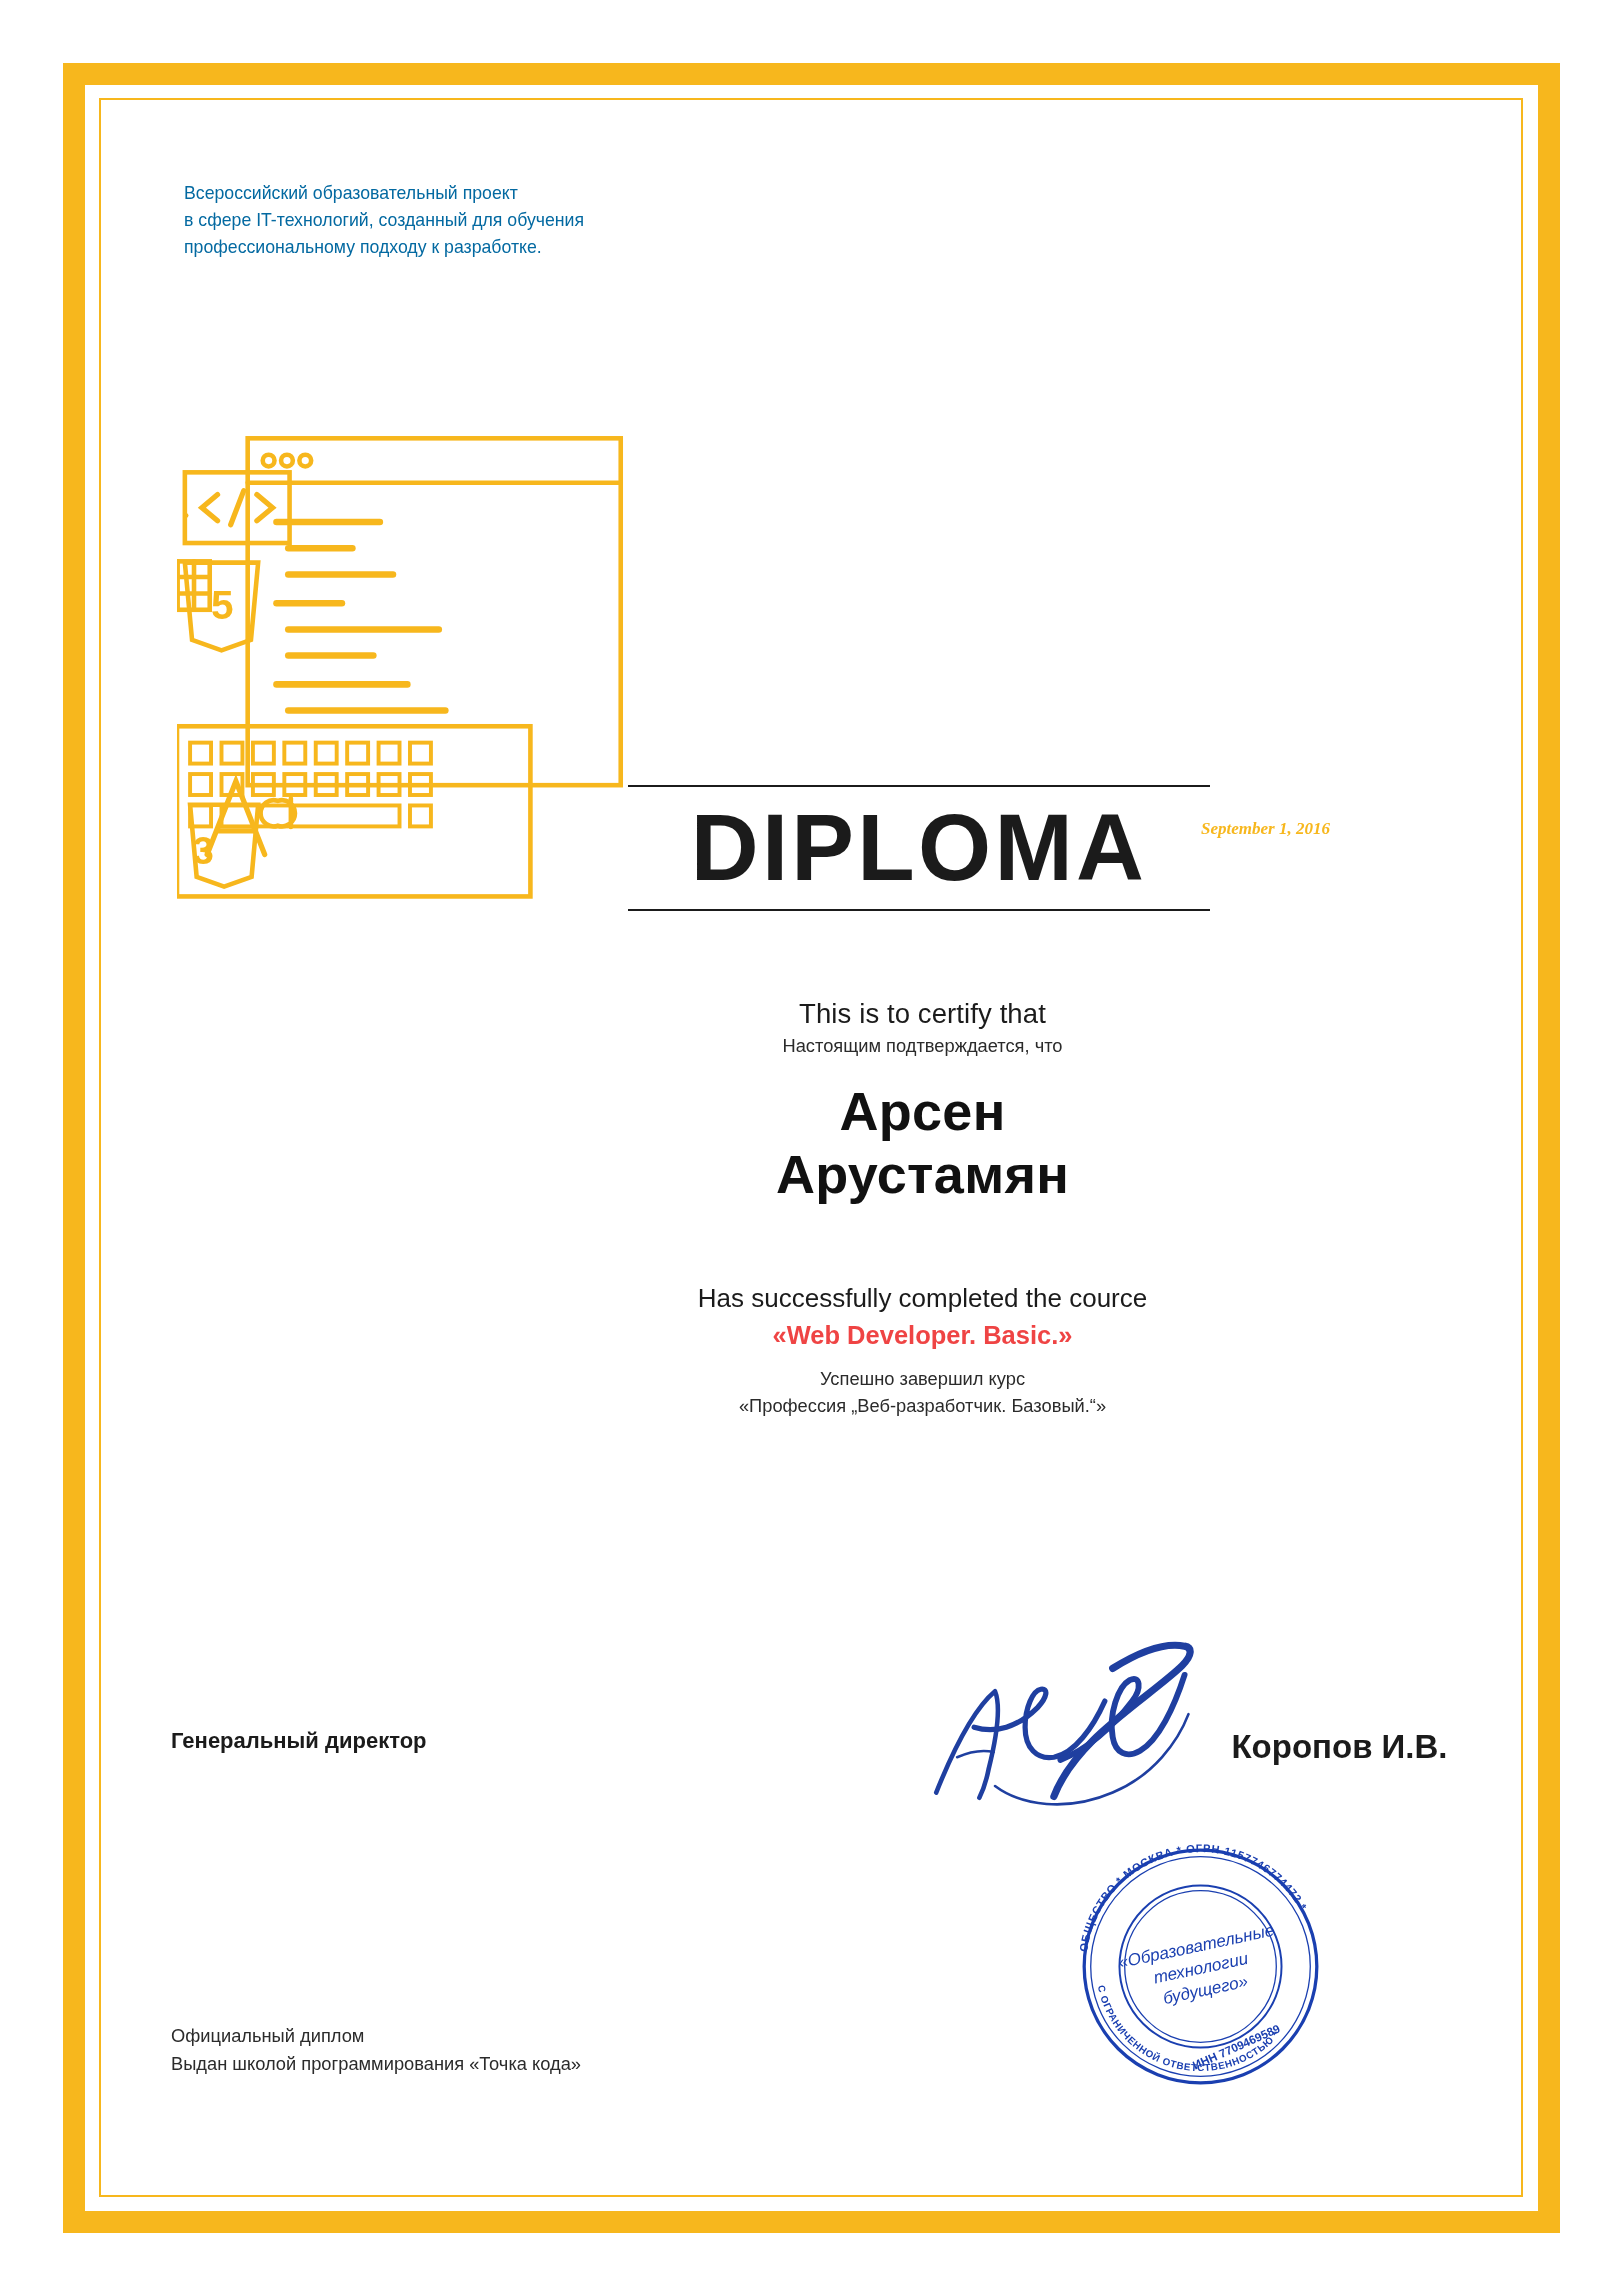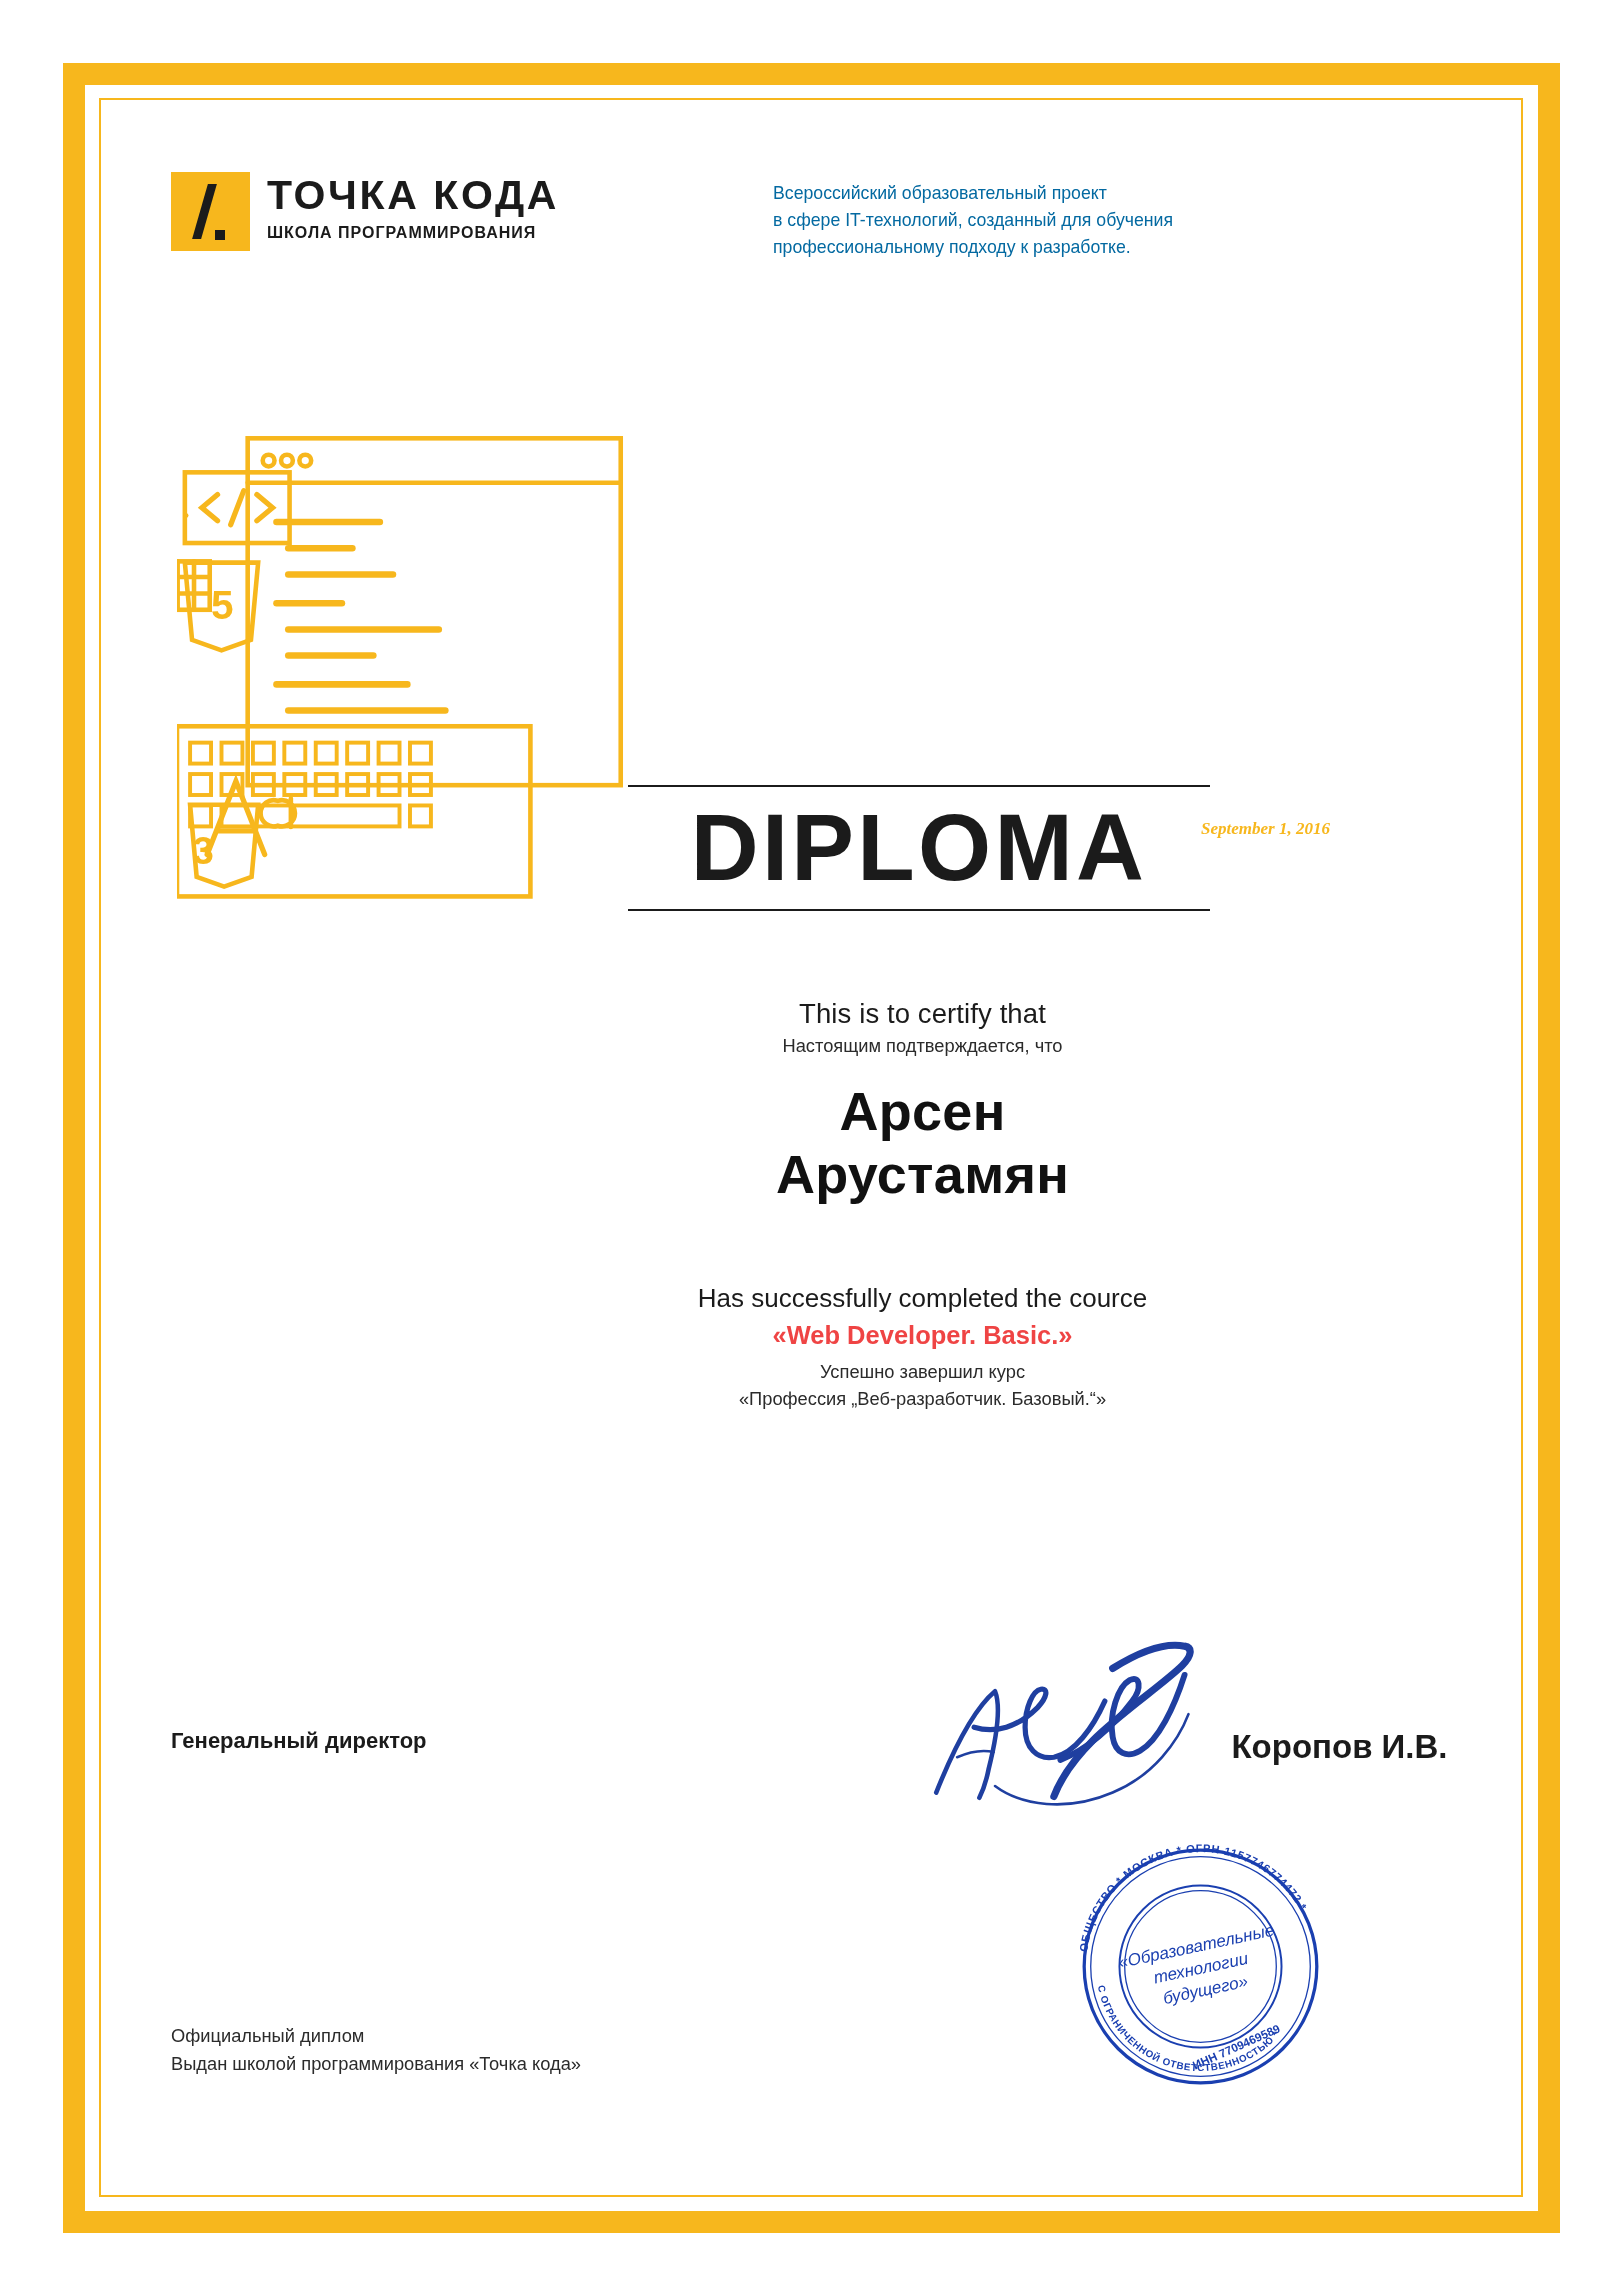--- a/index.html
+++ b/index.html
@@ -195,21 +195,21 @@
   }
   .course-en-name {
     font-size: 25.5px;
     font-weight: bold;
     color: #ef4444;
     margin-top: 6.5px;
   }
   .course-ru {
     font-size: 18.3px;
     color: #2b2b2b;
-    margin-top: 9px;
+    margin-top: 16px;
     line-height: 1.45;
   }
 
   
   .sig-row {
     position: absolute;
     left: 171px;
     top: 1714px;
     width: 1283px;
     height: 79px;
@@ -259,30 +259,20 @@
 </style>
 </head>
 <body>
 
 <div class="page">
 
   <div class="frame-outer"></div>
   <div class="frame-inner"></div>
 
   <div class="header">
-    <div class="logo-block">
-      <div class="logo-mark">
-        <div class="slash"></div>
-        <div class="dot"></div>
-      </div>
-      <div class="logo-text">
-        <div class="logo-title">ТОЧКА КОДА</div>
-        <div class="logo-sub">ШКОЛА ПРОГРАММИРОВАНИЯ</div>
-      </div>
-    </div>
     <div class="header-desc">
       <div>Всероссийский образовательный проект</div>
       <div>в сфере IT-технологий, созданный для обучения</div>
       <div>профессиональному подходу к разработке.</div>
     </div>
   </div>
 
   <div class="illustration">
     <svg width="733" height="694" viewBox="0 0 1120 1060" fill="none" xmlns="http://www.w3.org/2000/svg">
       <g stroke="#f7b71d" stroke-width="7" fill="none" stroke-linecap="round">

